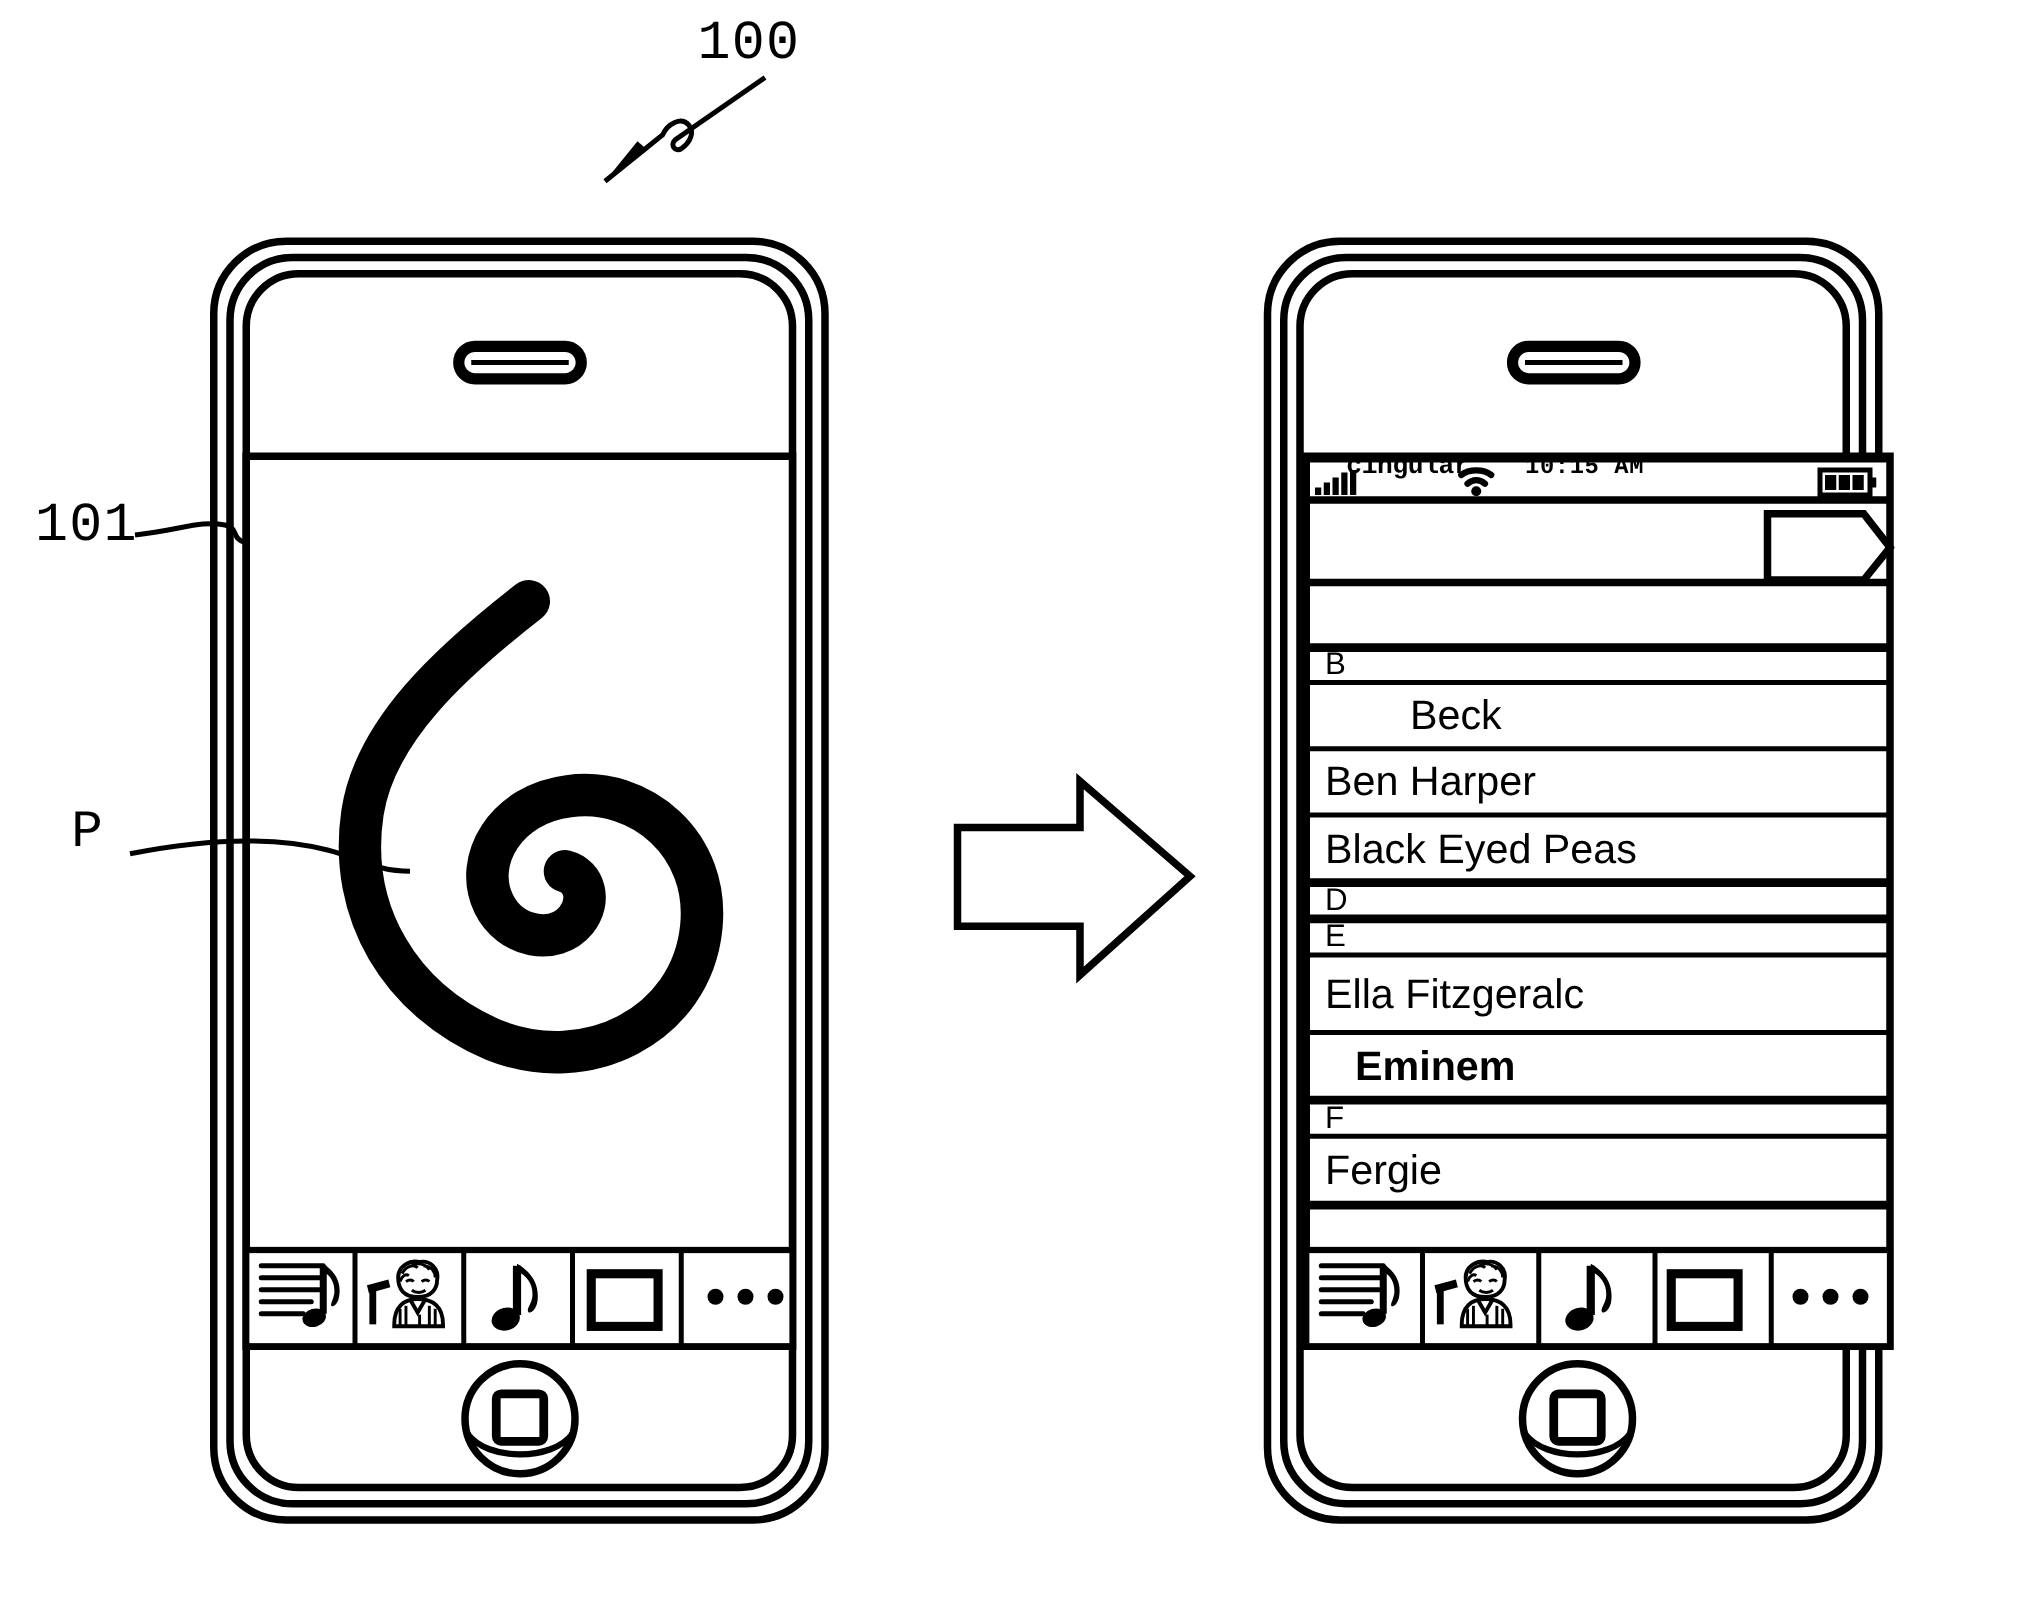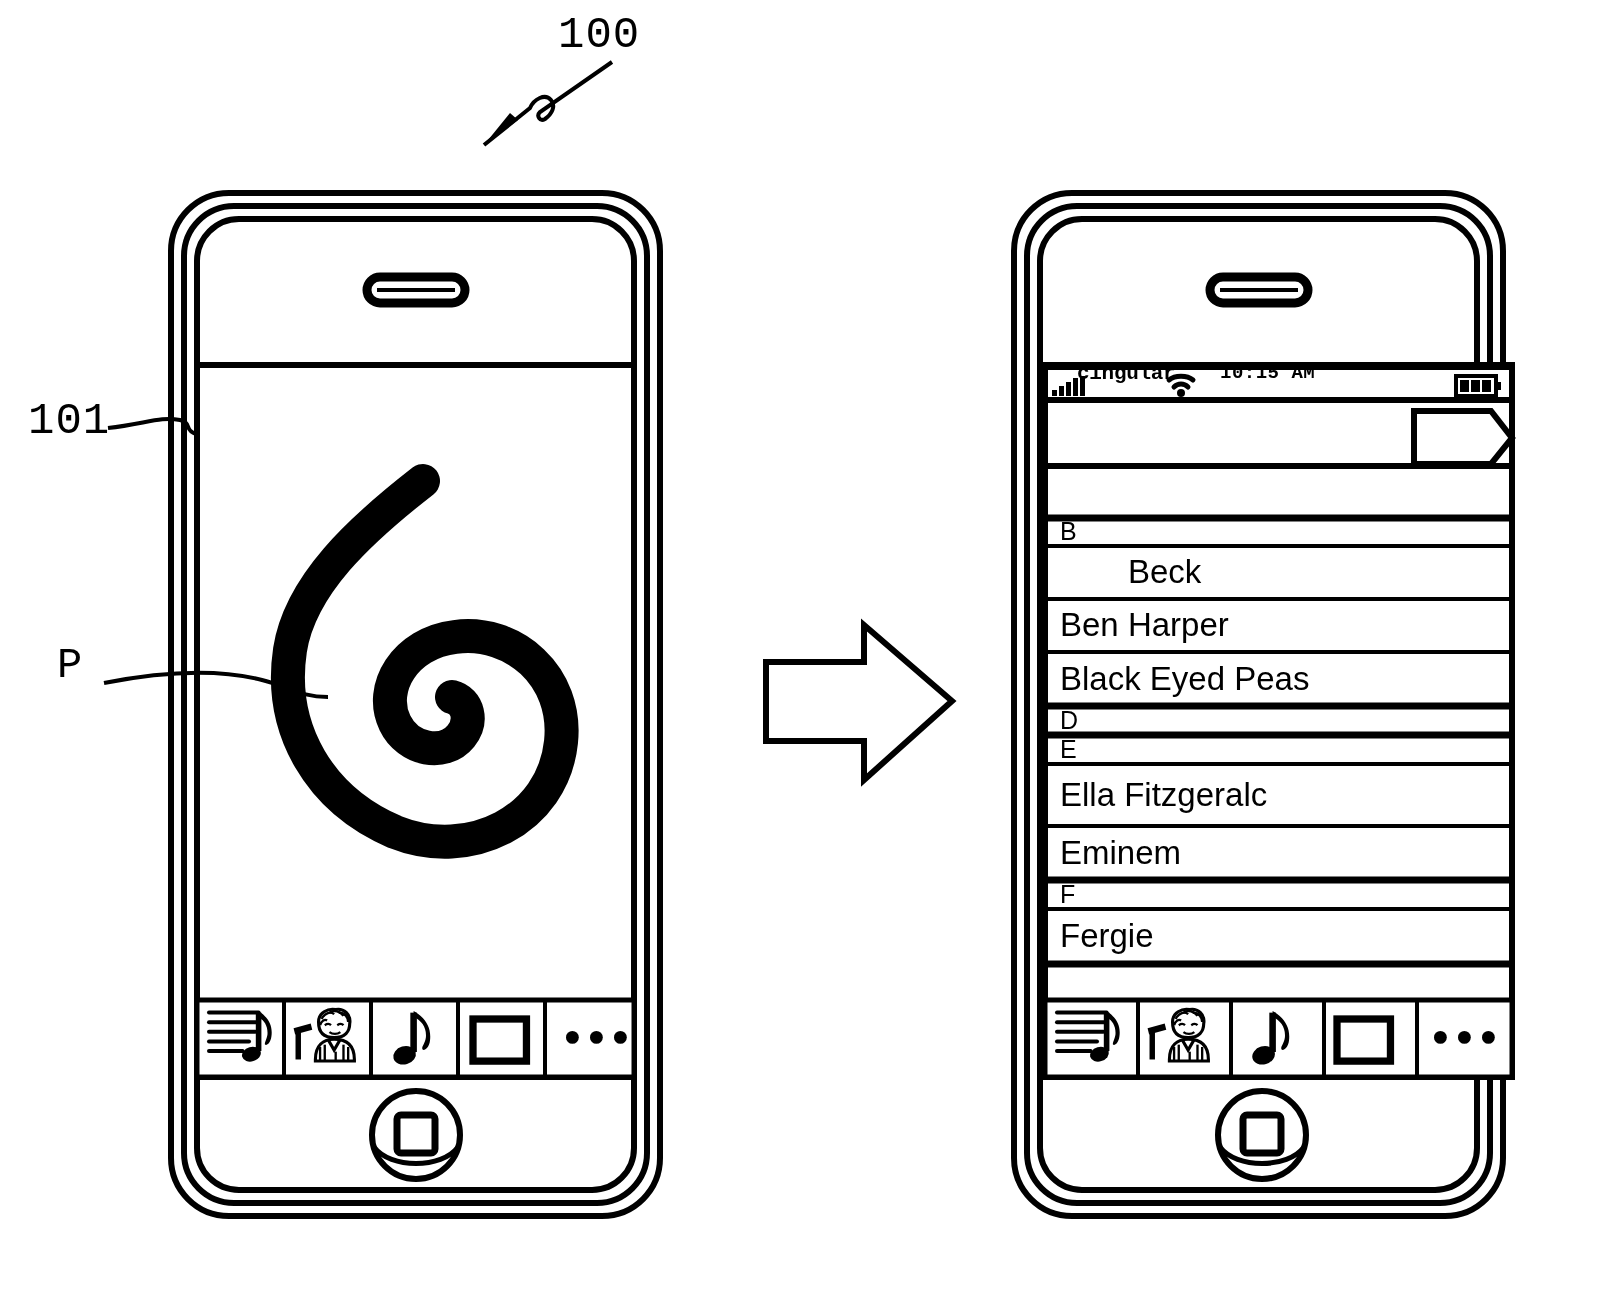--- a/index.html
+++ b/index.html
@@ -312,18 +312,18 @@
 
 
   <div id="list-rows">
       <div class="rowtext section" style="left: 1060px; top: 517.25px; line-height: 29.5px;">B</div>
       <div class="rowtext entry" style="left: 1112px; top: 553.03px; line-height: 38.94px; margin-left: 16px;">Beck</div>
       <div class="rowtext entry" style="left: 1060px; top: 606.03px; line-height: 38.94px;">Ben Harper</div>
       <div class="rowtext entry" style="left: 1060px; top: 659.53px; line-height: 38.94px;">Black Eyed Peas</div>
       <div class="rowtext section" style="left: 1060px; top: 705.75px; line-height: 29.5px;">D</div>
       <div class="rowtext section" style="left: 1060px; top: 734.75px; line-height: 29.5px;">E</div>
       <div class="rowtext entry" style="left: 1060px; top: 775.53px; line-height: 38.94px;">Ella Fitzgeralc</div>
-      <div class="rowtext entry" style="left: 1060px; top: 833.53px; line-height: 38.94px;">Eminem</div>
+      <div class="rowtext entry" style="left: 1084px; top: 833.53px; line-height: 38.94px; font-weight: bold;">Eminem</div>
       <div class="rowtext section" style="left: 1060px; top: 879.75px; line-height: 29.5px;">F</div>
       <div class="rowtext entry" style="left: 1060px; top: 917.03px; line-height: 38.94px;">Fergie</div>
     </div>
 
 </div>
 
 </body></html>

